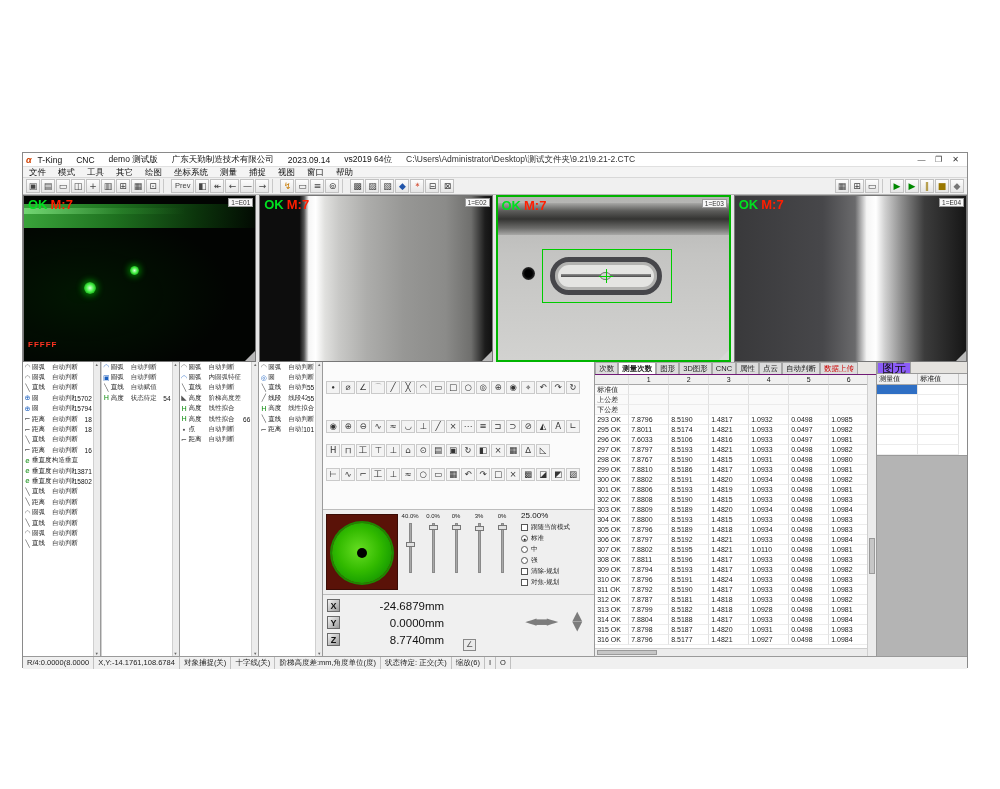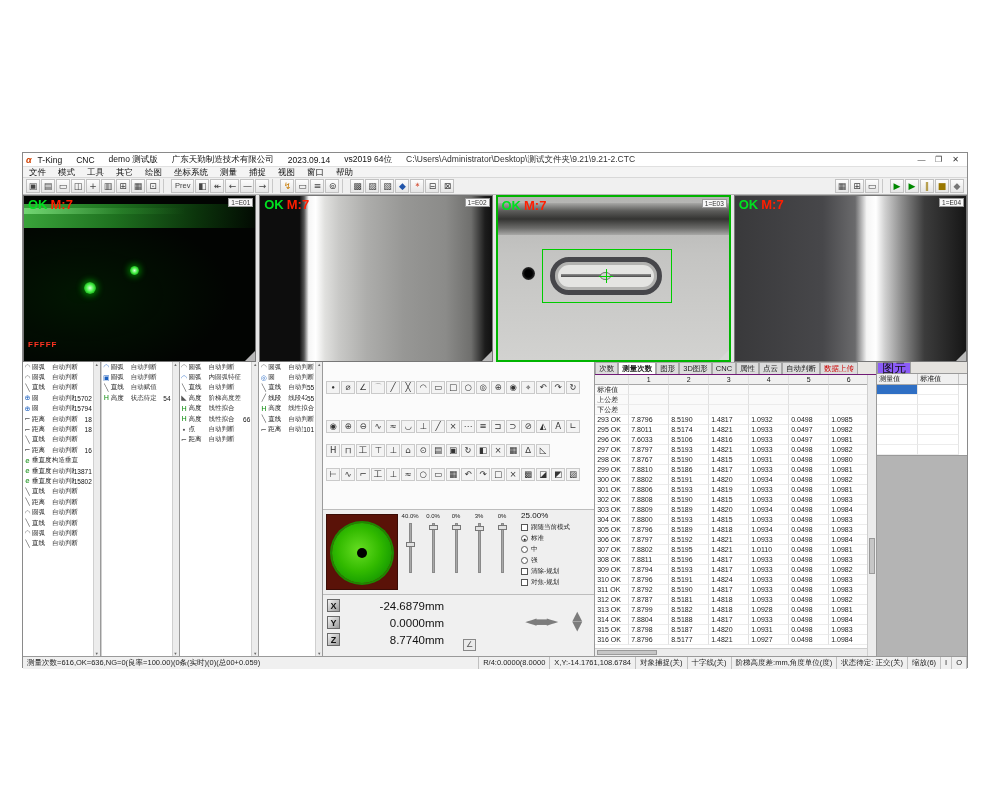--- a/index.html
+++ b/index.html
@@ -985,21 +985,20 @@
             <span class="mcell"></span>
             <span class="mcell"></span>
           </div>
         </div>
       <div class="mini-fill"></div>
     </div>
 
   </div>
 
   <div class="statusbar" id="statusbar">
-      <div class="seg seg-wide">测量次数=616,OK=636,NG=0(良率=100.00)(0条(实时)(0)(总00+0.059)</div>
       <div class="seg">R/4:0.0000(8.0000</div>
       <div class="seg">X,Y:-14.1761,108.6784</div>
       <div class="seg">对象捕捉(关)</div>
       <div class="seg">十字线(关)</div>
       <div class="seg">阶梯高度差:mm,角度单位(度)</div>
       <div class="seg">状态待定: 正交(关)</div>
       <div class="seg">缩放(6)</div>
       <div class="seg">I</div>
       <div class="seg">O</div>
     </div>

